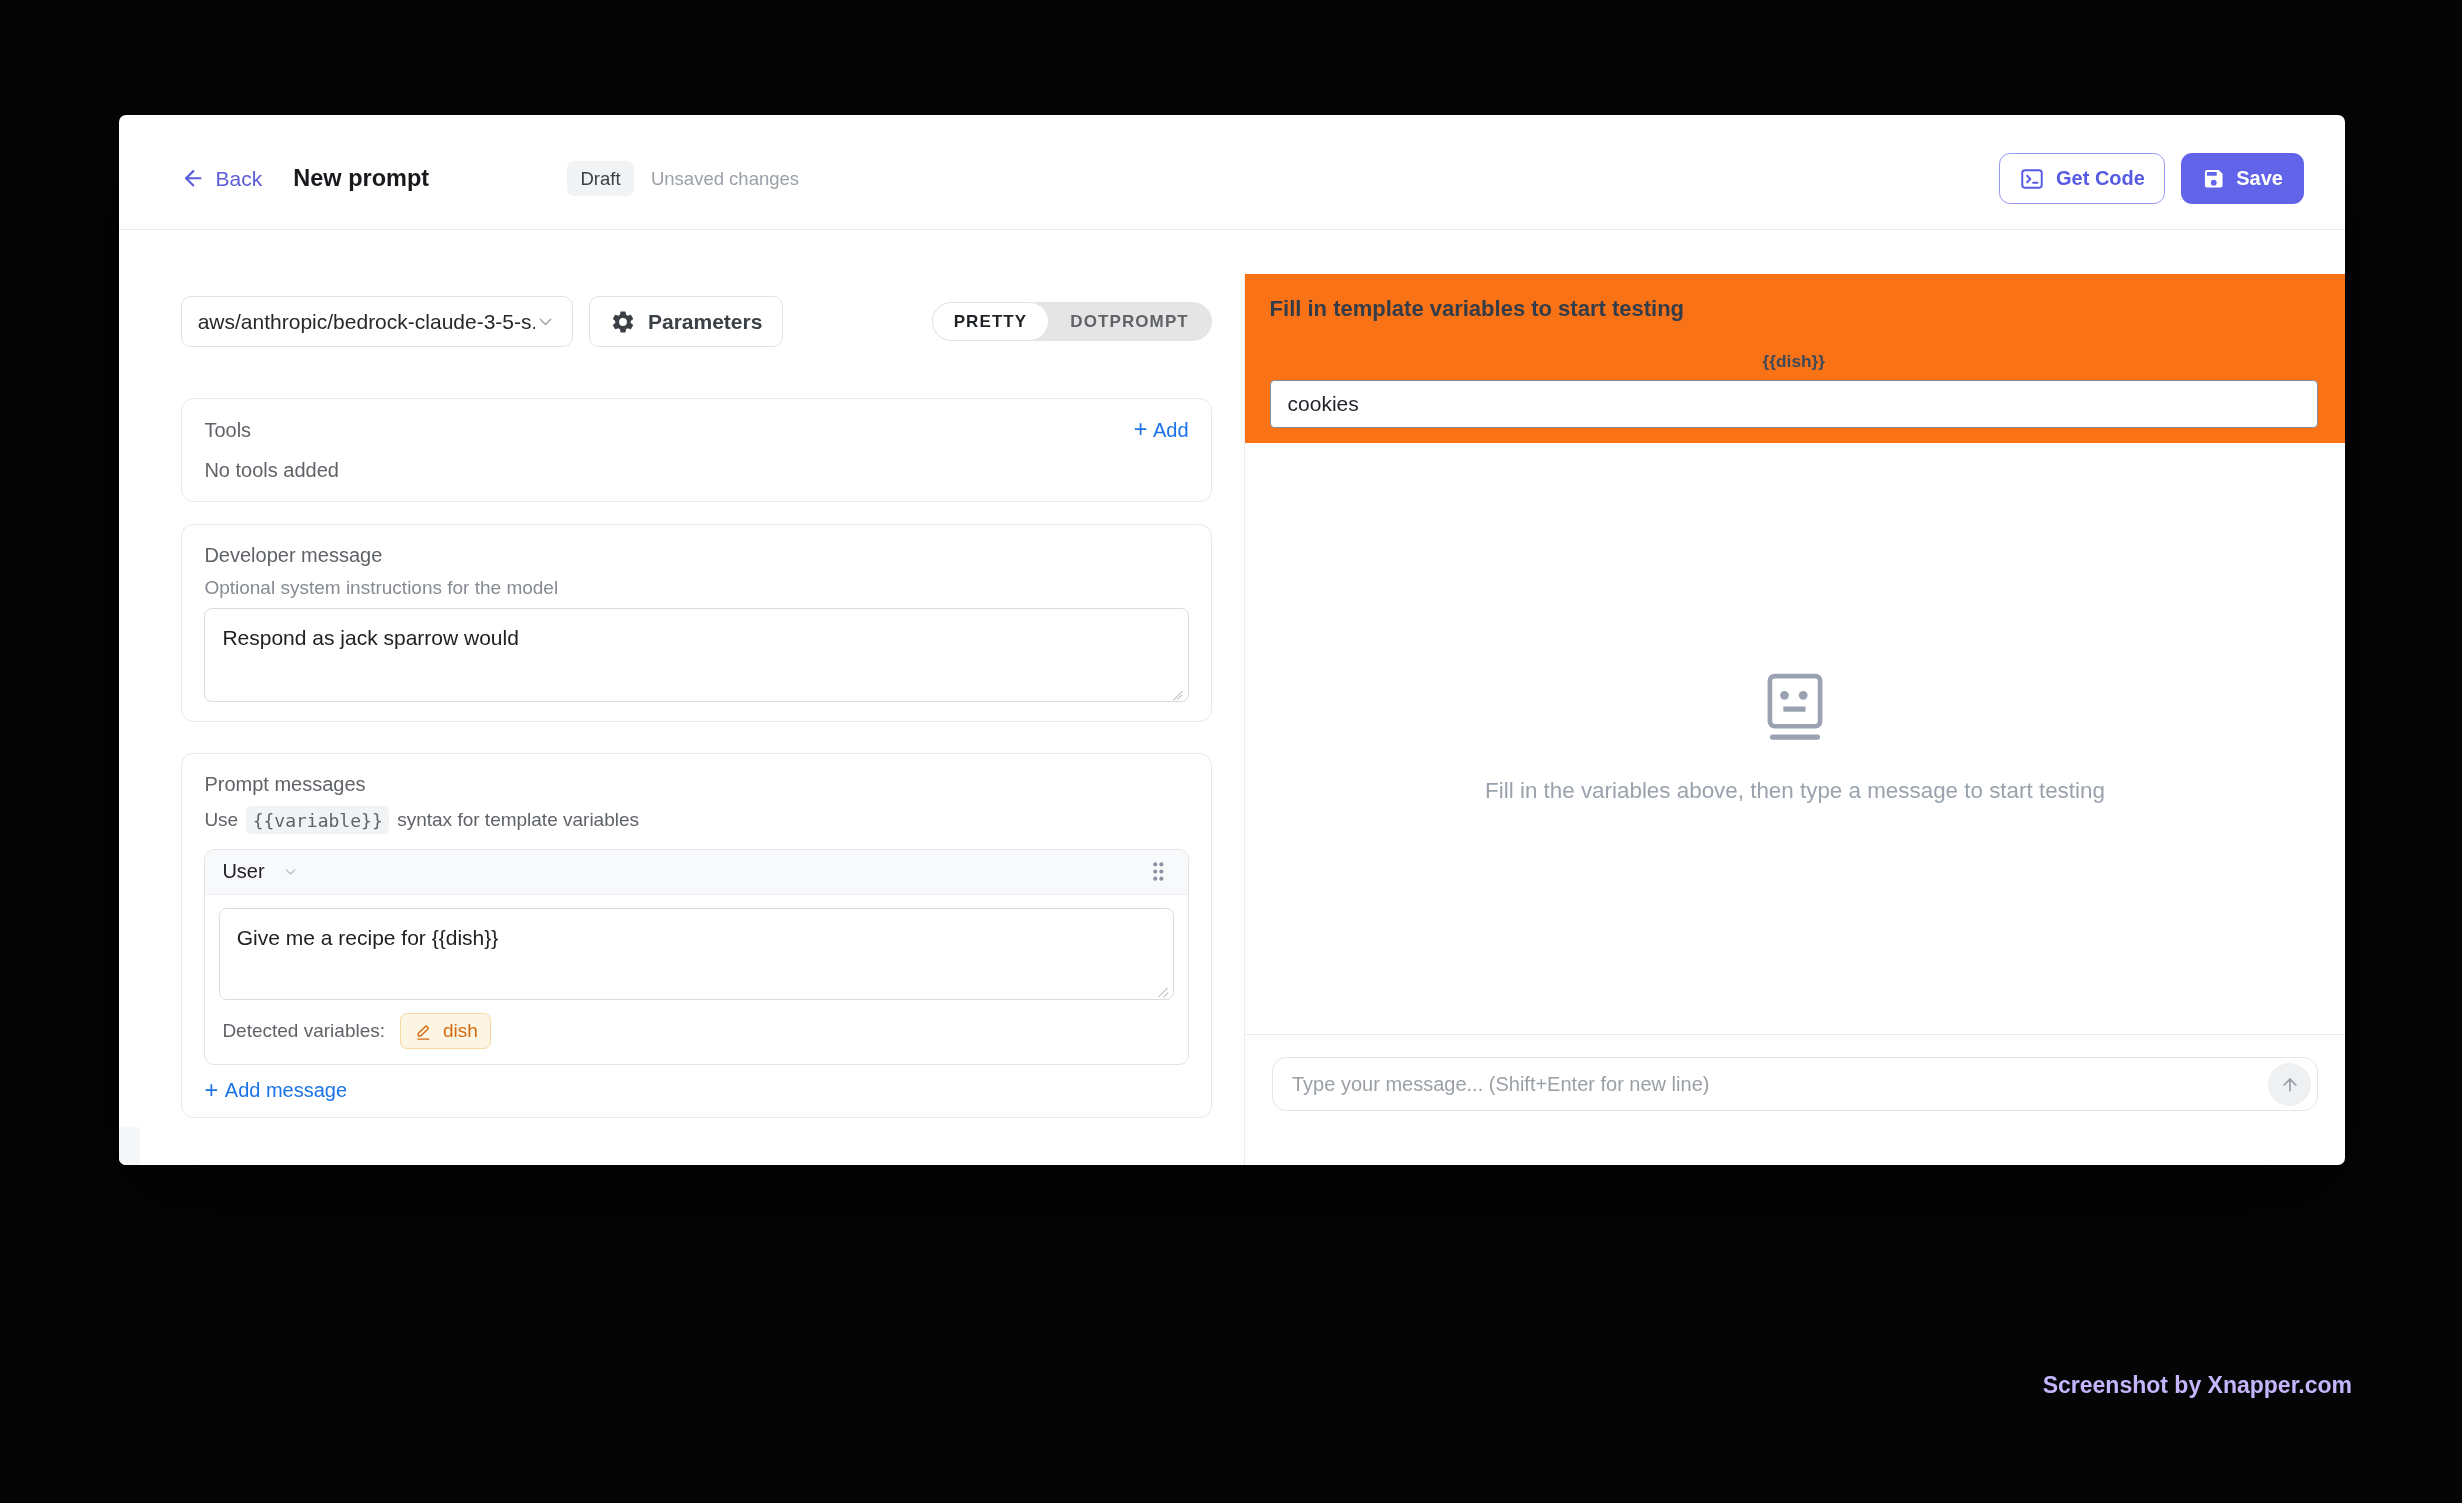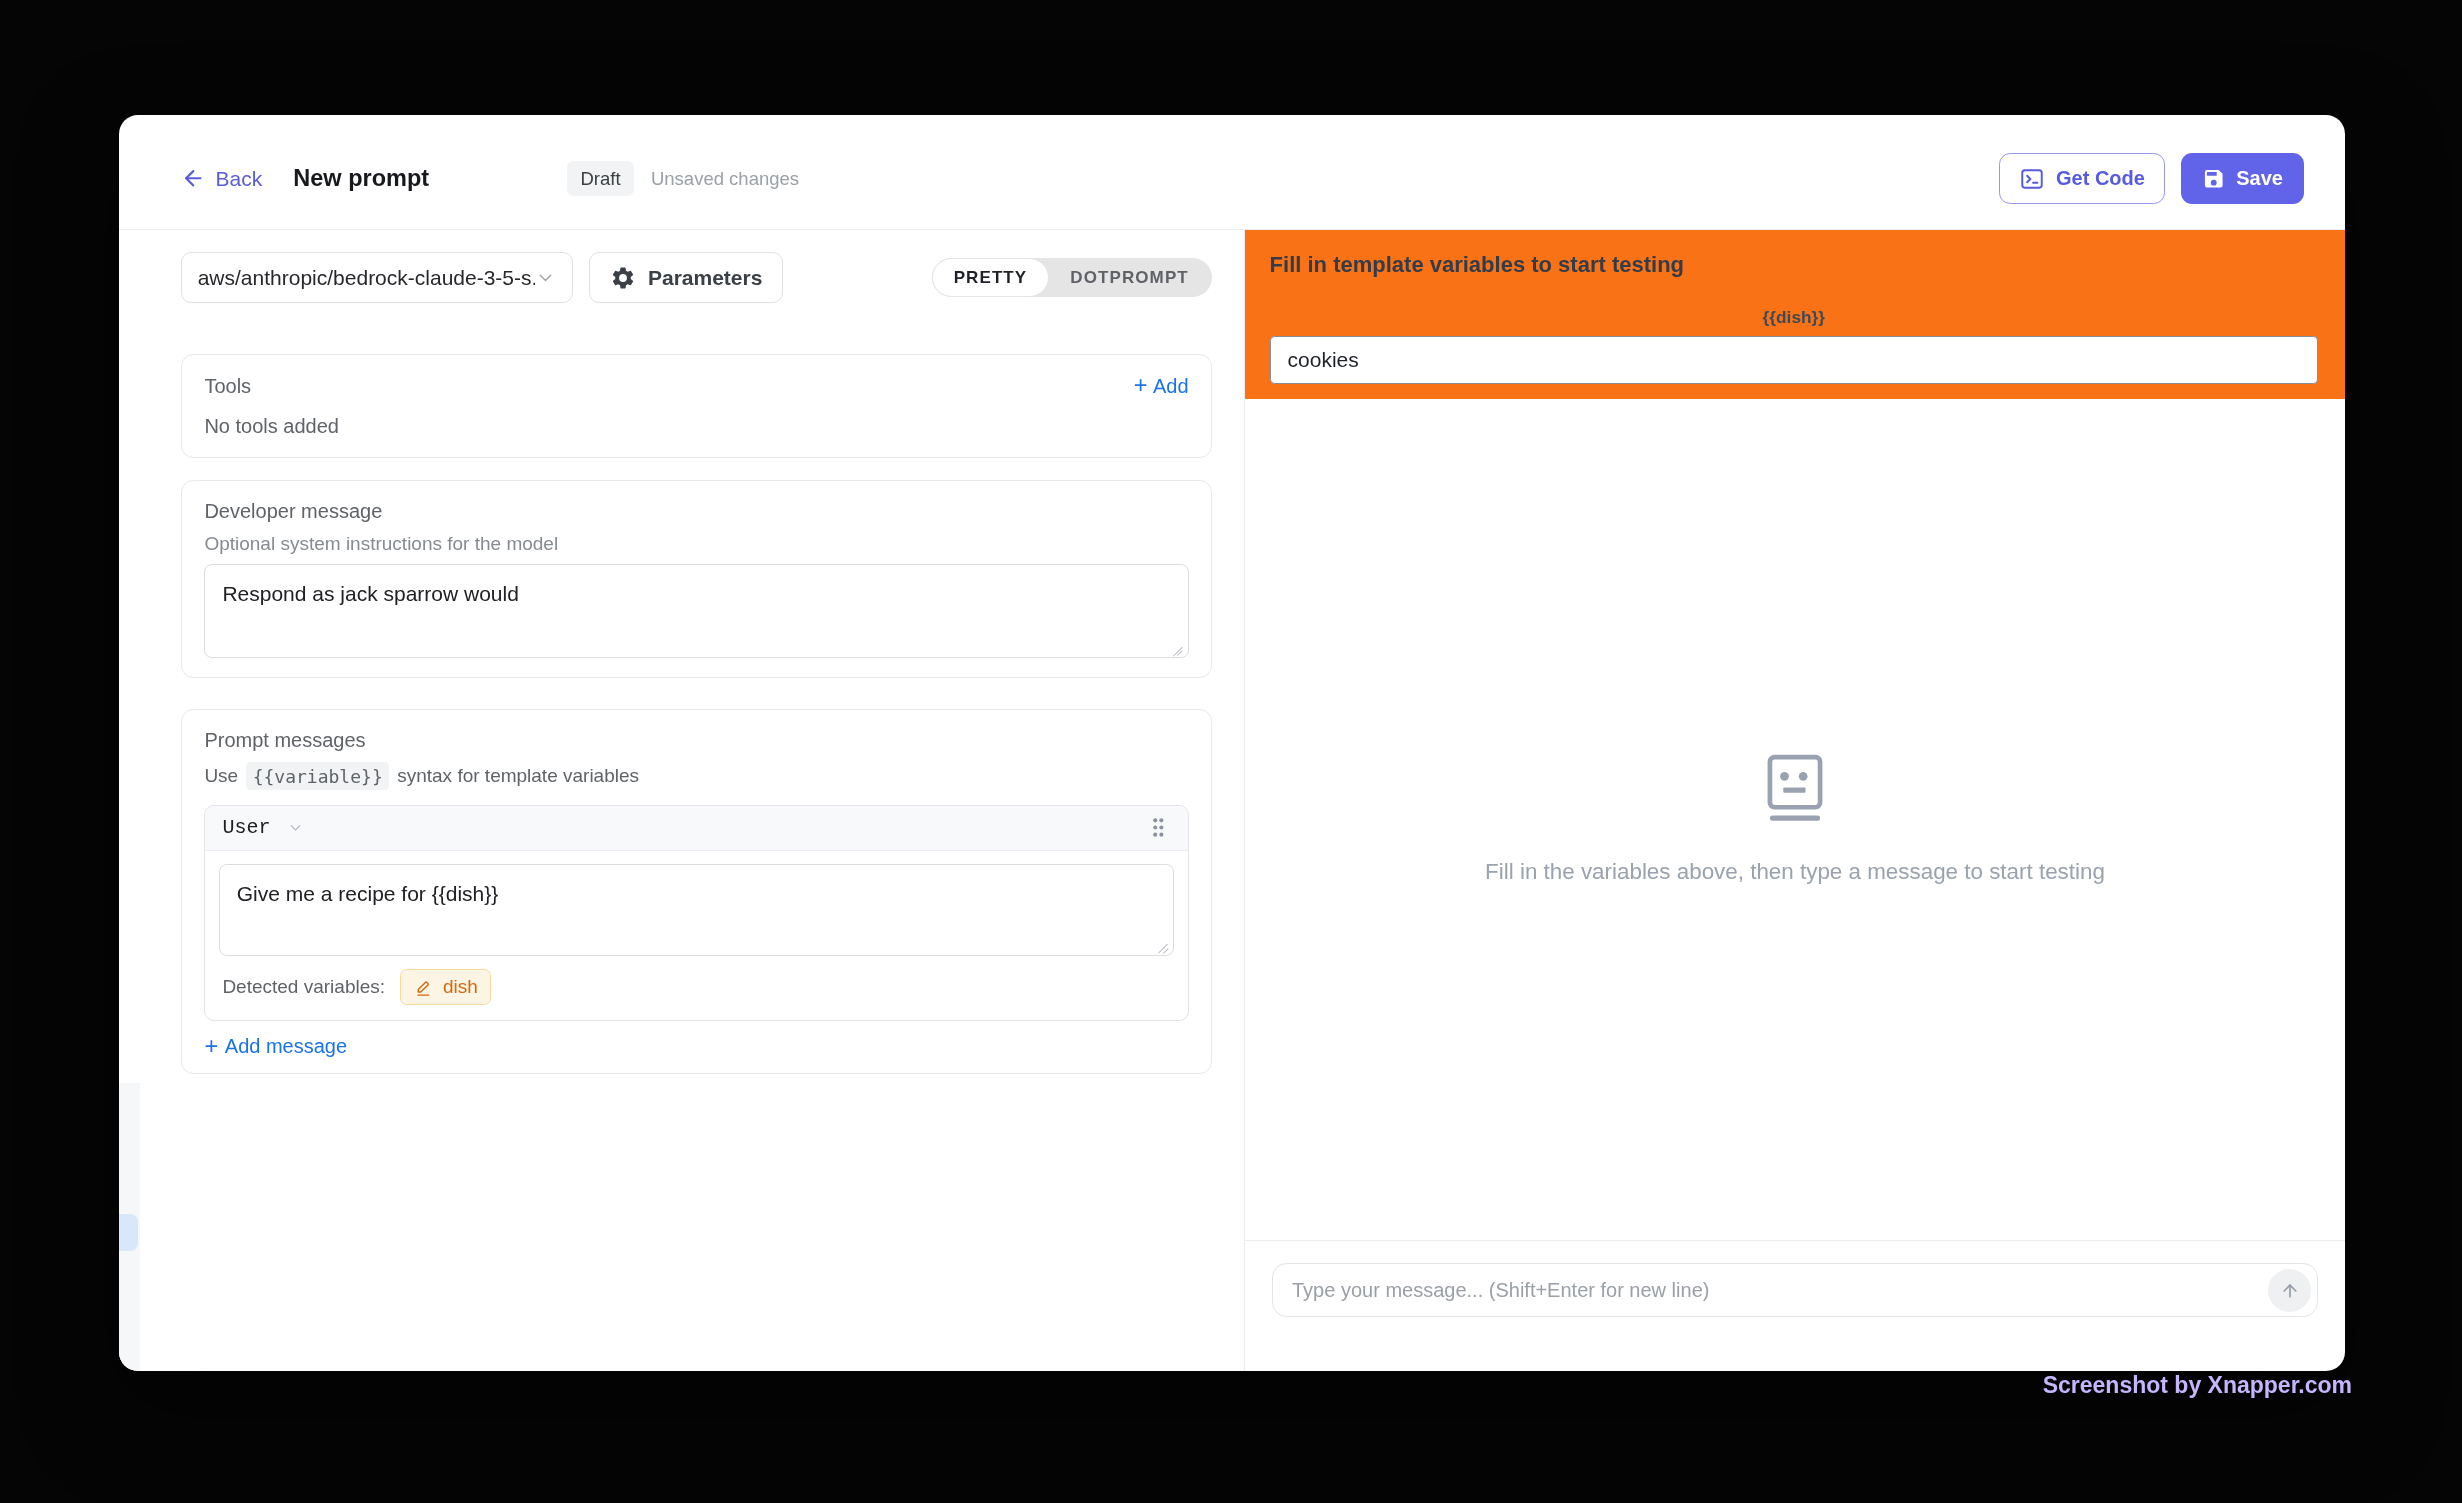--- a/index.html
+++ b/index.html
@@ -8,25 +8,26 @@
     background: #050505;
     font-family: "Liberation Sans", sans-serif;
     overflow: hidden;
     position: relative;
   }
   .stage { position: absolute; inset: 0; }
 
   
   .window {
     position: absolute; left: 119px; top: 115px;
-    width: 2226px; height: 1256px;
-    background: #ffffff; border-radius: 19px;
+    width: 2226px; height: 1050px;
+    background: #ffffff; border-radius: 7px;
     overflow: hidden;
     display: flex; flex-direction: column;
     box-shadow: 0 34px 90px rgba(0,0,0,.55);
+    gap: 44px;
   }
 
   
   .hdr {
     height: 115px; flex: 0 0 115px;
     display: flex; align-items: center;
     padding: 13.4px 41px 0 62px;
     border-bottom: 1.1px solid #eaecf0;
   }
   .back { display: flex; align-items: center; gap: 10px; color: #5a5cd8; font-size: 21px; font-weight: 500; cursor: pointer; }
@@ -90,21 +91,21 @@
   }
   .grip { position: absolute; right: 4.5px; bottom: 4.5px; width: 15.7px; height: 15.7px; pointer-events: none; }
   .grip::before, .grip::after { content: ""; position: absolute; background: #b4b8bf; height: 1.4px; transform: rotate(-45deg); transform-origin: 100% 100%; }
   .grip::before { width: 13.4px; right: 1.1px; bottom: 6.7px; }
   .grip::after  { width: 6.7px; right: 1.1px; bottom: 2.2px; }
 
   .msgs-card { margin-top: 31px; padding-bottom: 14.6px; }
   .hint-line { margin-top: 10px; font-size: 19px; color: #5f6368; display: flex; align-items: center; gap: 7.8px; }
   .code-chip { font-family: "DejaVu Sans Mono", monospace; font-size: 18px; background: #f1f3f4; color: #5f6368; padding: 3.4px 6.7px; border-radius: 4.5px; }
   .msg-block { margin-top: 14.6px; border: 1.1px solid #e2e4e8; border-radius: 10px; overflow: hidden; }
-  .msg-head { height: 45px; background: #f8f9fb; border-bottom: 1.1px solid #ebedf0; display: flex; align-items: center; padding: 0 17px; font-family: Liberation Mono, monospace; }
+  .msg-head { height: 45px; background: #f8f9fb; border-bottom: 1.1px solid #ebedf0; display: flex; align-items: center; padding: 0 17px; }
   .role-sel { display: inline-flex; align-items: center; gap: 17px; cursor: pointer; }
   .role-sel .val { font-size: 20px; color: #202124; }
   .role-sel .chev { width: 17px; height: 17px; }
   .drag { margin-left: auto; width: 24.6px; height: 29px; cursor: grab; }
   .msg-body { padding: 13.4px 13.4px 0; }
   .detected-row { display: flex; align-items: center; gap: 14.6px; padding: 13.4px 17px 15.7px; }
   .detected-label { font-size: 19px; color: #5f6368; }
   .var-chip {
     display: inline-flex; align-items: center; gap: 9px;
     background: #fdf5e3; border: 1.1px solid #f7d9a0; border-radius: 6.7px;

